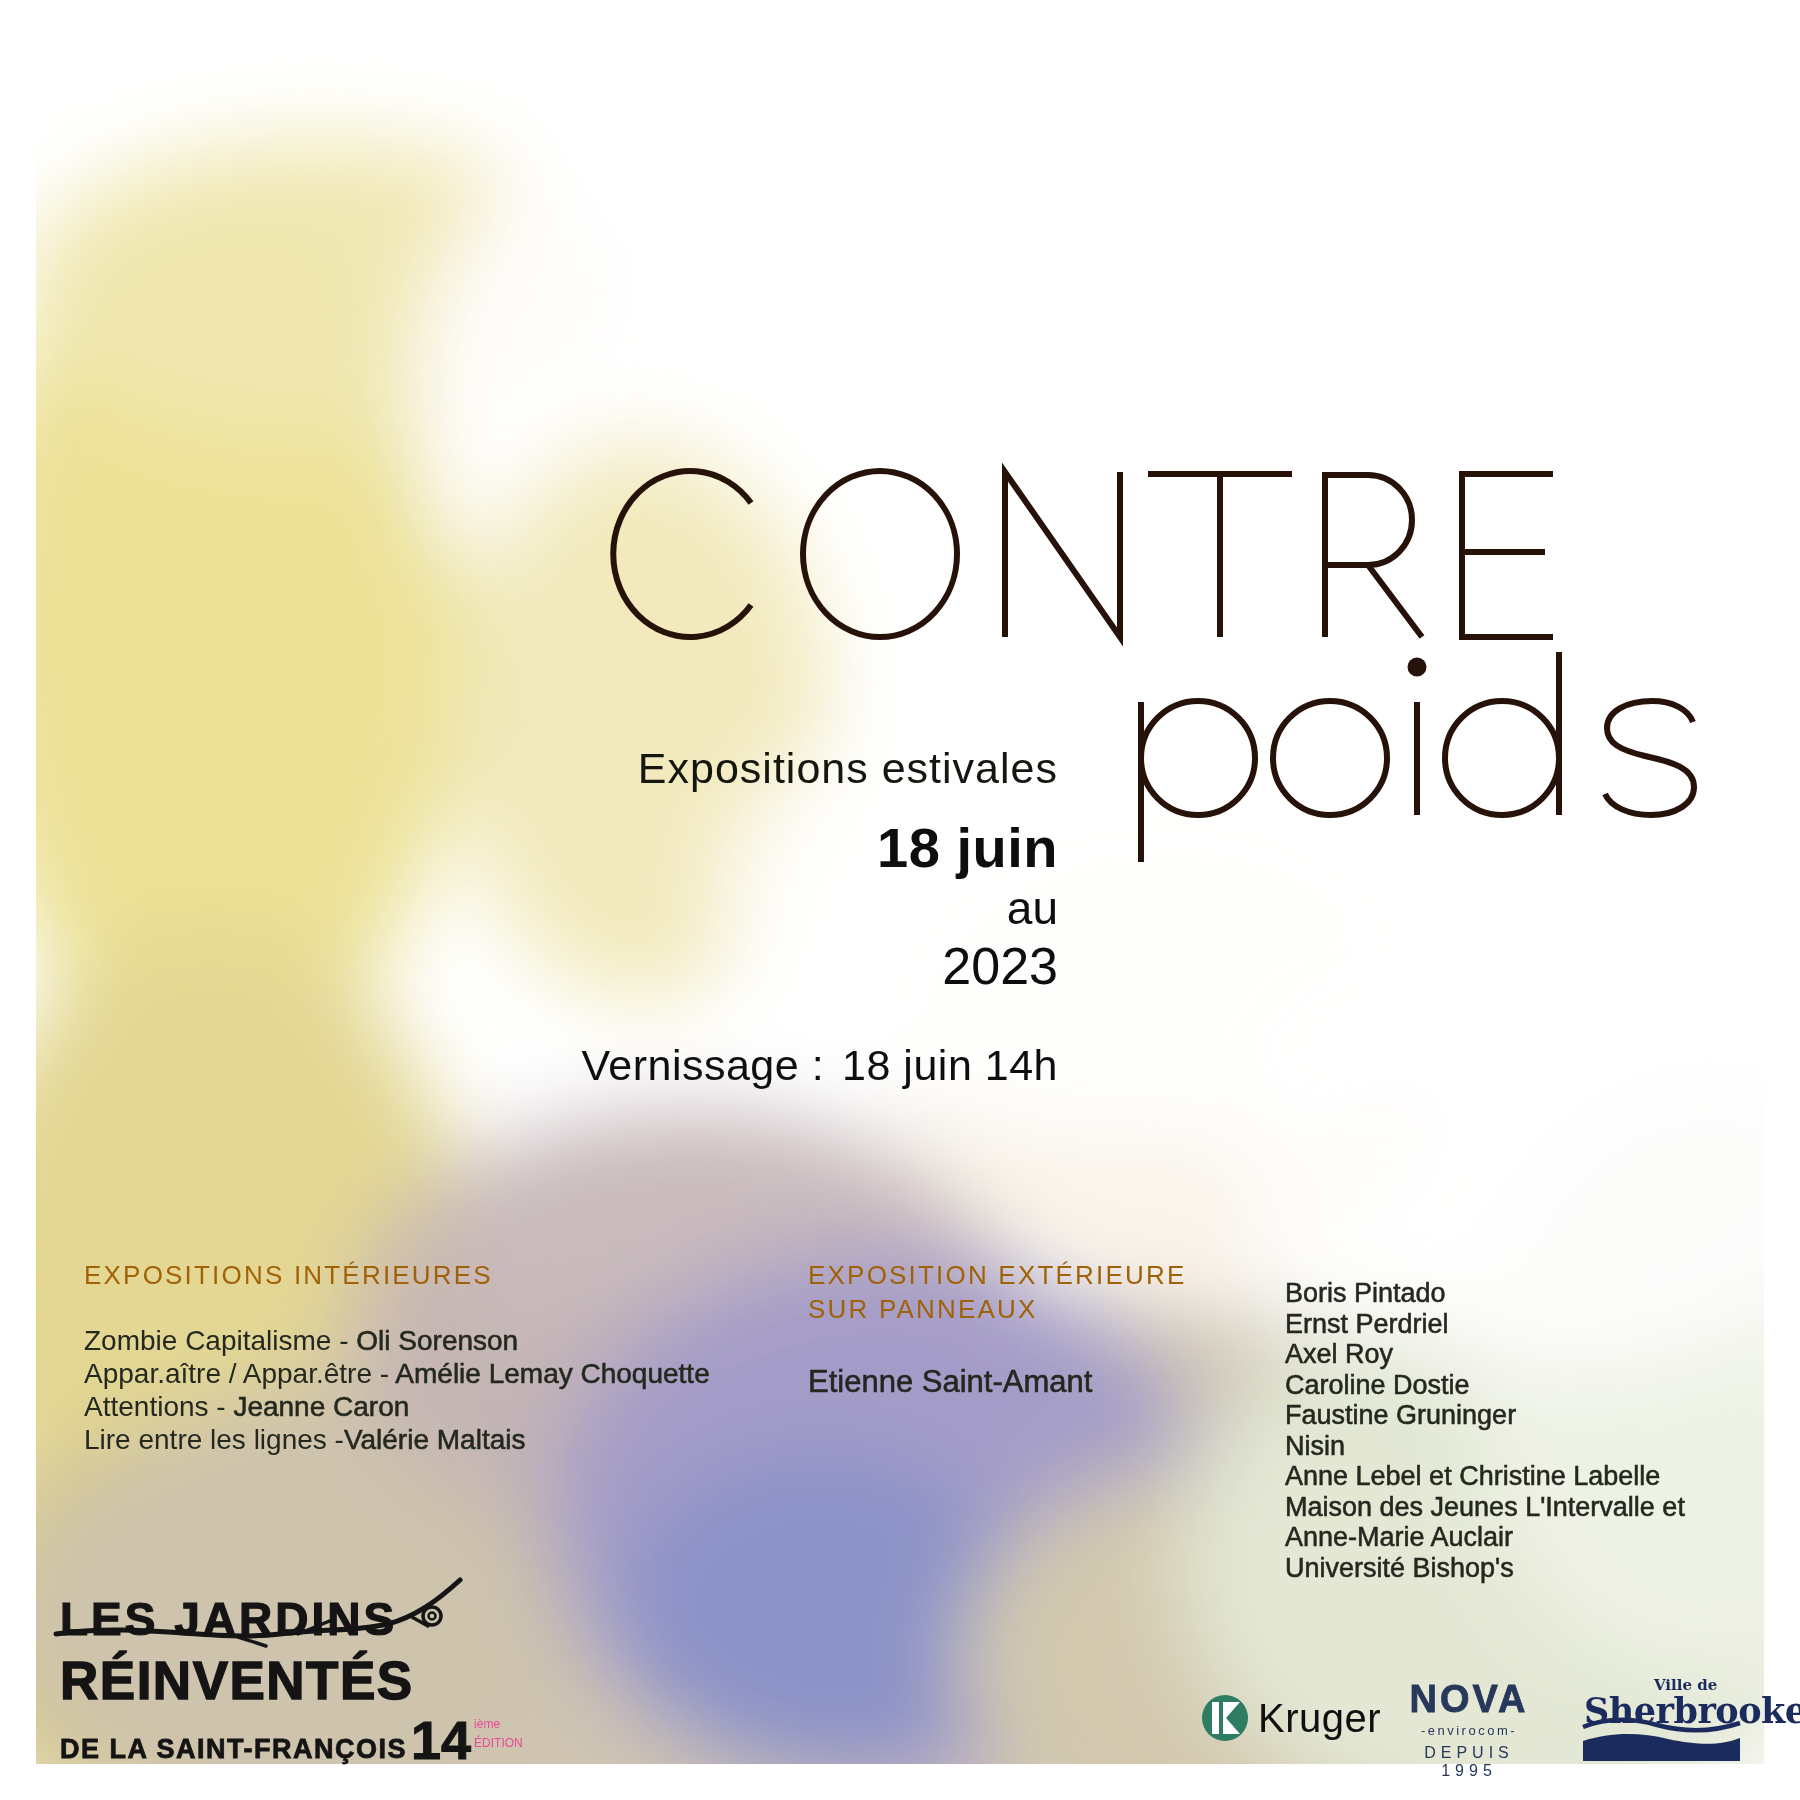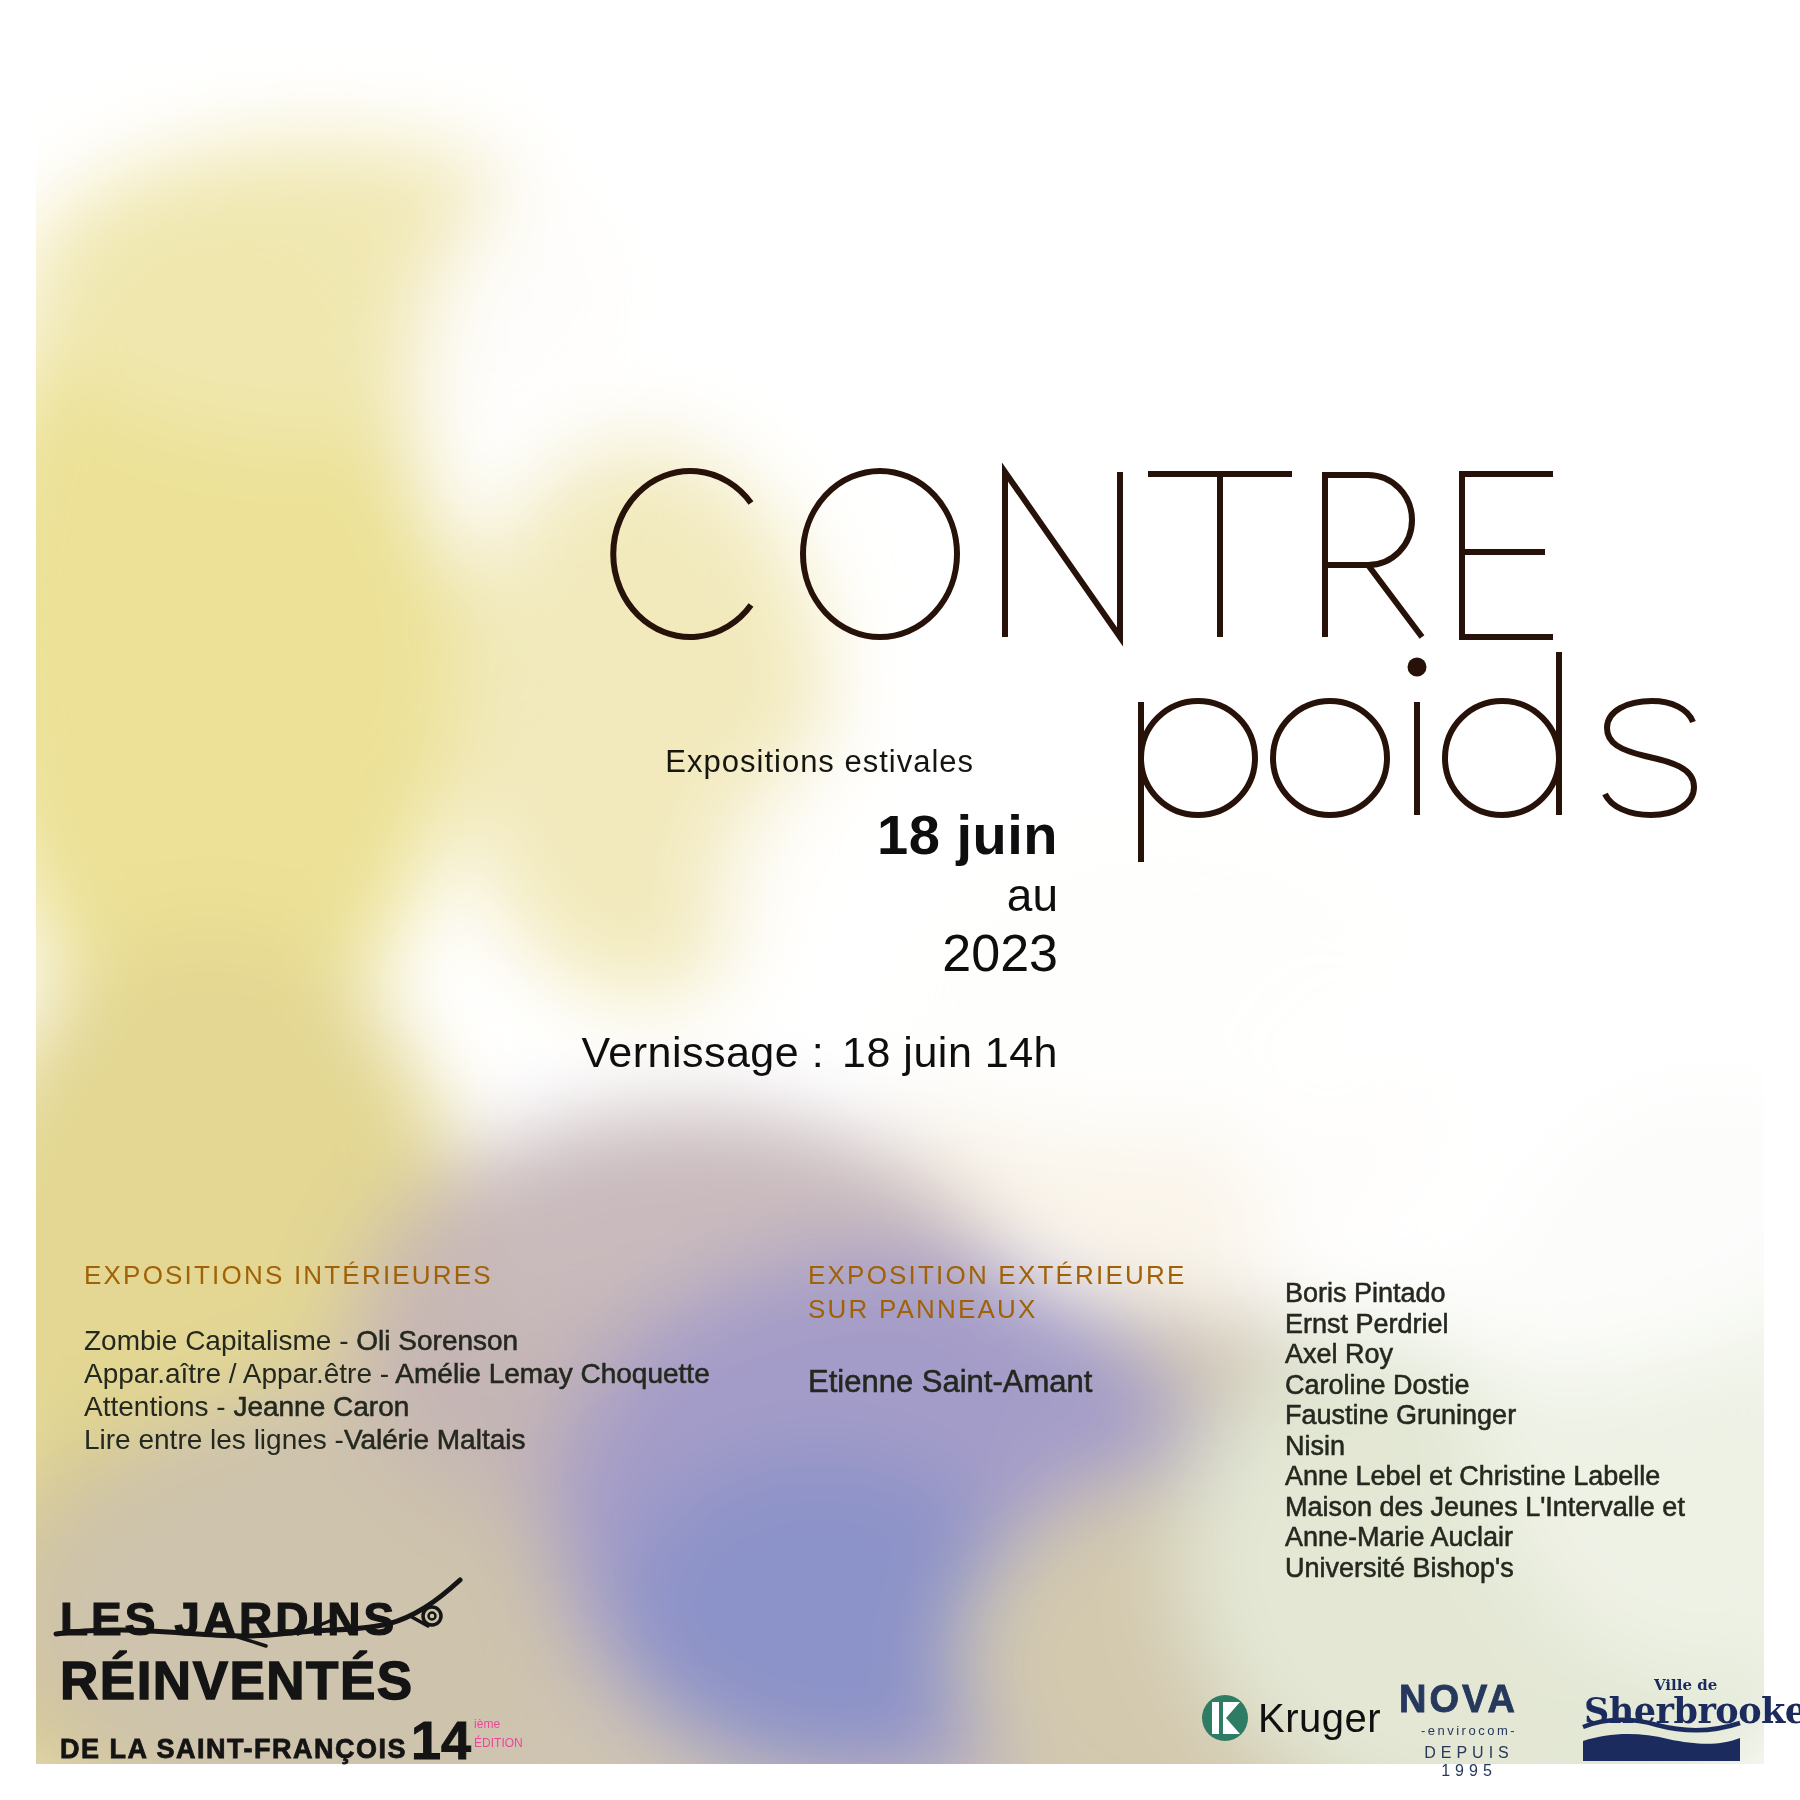--- a/index.html
+++ b/index.html
@@ -7,21 +7,21 @@
   #poster{position:relative;width:1800px;height:1800px;overflow:hidden;background:#fff;}
   #bg-art{position:absolute;left:0;top:0;width:1800px;height:1800px;}
   .abs{position:absolute;}
 
   
   .org-bold{font-size:41px;font-weight:700;color:#0d0d0d;letter-spacing:.5px;line-height:46px;-webkit-text-stroke:1.3px #0d0d0d;}
   .org-light{font-size:33px;font-weight:400;color:#141414;letter-spacing:13px;margin-top:8px;}
 
   
   .dates{right:742px;top:744px;text-align:right;color:#0e0e0e;}
-  .d-sub{font-size:31px;letter-spacing:1px;color:#15160f;margin-bottom:22px;text-align:center;}
+  .d-sub{font-size:43px;letter-spacing:1px;color:#15160f;margin-bottom:22px;}
   .d-big{font-size:56px;font-weight:700;line-height:66px;letter-spacing:.5px;}
   .d-mid{font-size:46px;line-height:54px;}
   .d-year{font-size:52px;line-height:62px;}
   .d-vern{font-size:43px;margin-top:44px;letter-spacing:.5px;}
   .d-vern .gap{display:inline-block;width:18px;}
 
   
   .colhead{font-size:26px;letter-spacing:2.2px;color:#a16207;line-height:34px;}
   .collist{font-size:28px;color:#24281f;line-height:33px;}
   .semi{-webkit-text-stroke:.55px currentColor;}
@@ -174,21 +174,21 @@
           <div class="ed-small">ième</div>
           <div class="ed-small">ÉDITION</div>
         </div>
       </div>
     </div>
   </div>
 
   <div class="abs kruger-label" style="left:1258px;top:1696px;">Kruger</div>
 
   <div class="abs" style="left:1399px;top:1678px;">
-    <div class="nova-word" style="width:140px;">NOVA</div>
+    <div class="nova-word" style="text-align:center;width:140px;">NOVA</div>
     <div class="nova-sub" style="margin-top:2px;">-envirocom-</div>
     <div class="nova-since" style="margin-top:6px;">DEPUIS 1995</div>
   </div>
 
   <div class="abs" style="left:1584px;top:1676px;">
     <div class="sherb-top" style="margin-left:70px;">Ville de</div>
     <div class="sherb-word" style="margin-top:-4px;">Sherbrooke</div>
   </div>
 
 </div>

